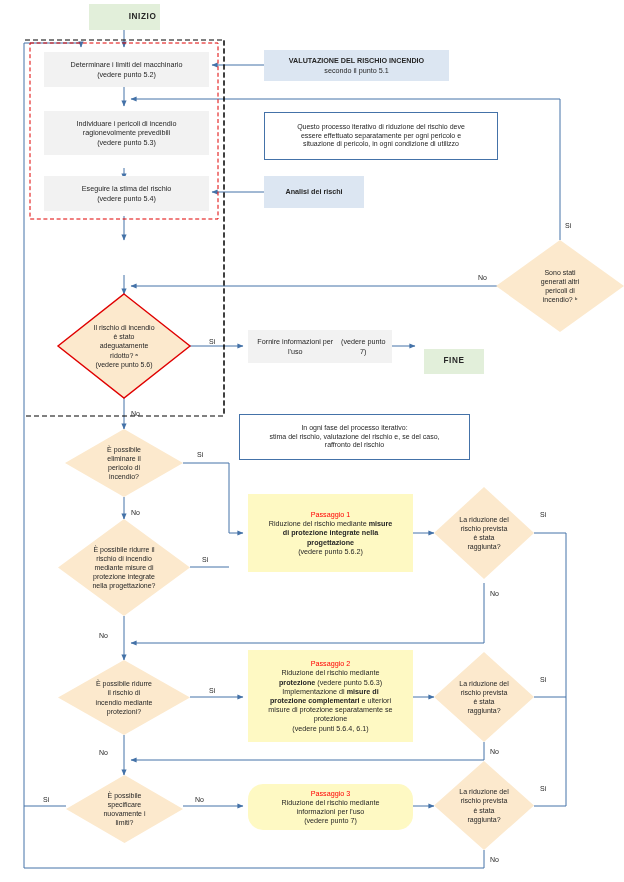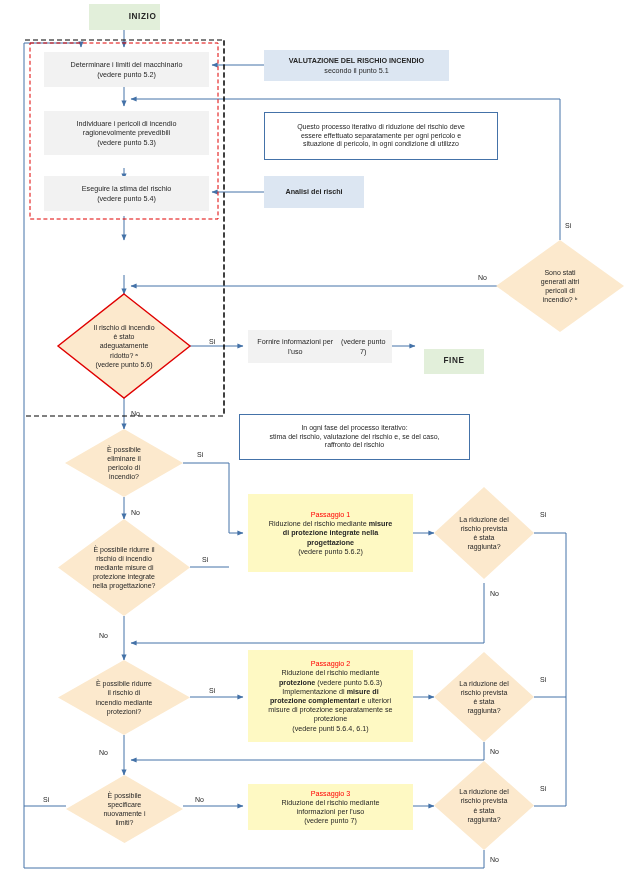--- a/index.html
+++ b/index.html
@@ -326,21 +326,21 @@
   <div class="diamond" style="left:66px; top:775px; width:117px; height:68px;">
     <div class="dshape plain"></div>
     <div class="dlabel">
       <span>È possibile</span><br>
       <span>specificare</span><br>
       <span>nuovamente  i</span><br>
       <span>limiti?</span>
     </div>
   </div>
 
-  <div class="node proc proc-blue2" style="left:248px; top:784px; width:165px; height:46px; flex-direction:column;">
+  <div class="node proc proc-blue2" style="left:248px; top:784px; width:165px; height:46px; flex-direction:column;border-radius:15px;">
     <span class="passaggio">Passaggio  3</span>
     <span>Riduzione  del  rischio mediante</span>
     <span>informazioni  per l'uso</span>
     <span>(vedere  punto  7)</span>
   </div>
 
   <div class="diamond" style="left:434px; top:761px; width:100px; height:89px;">
     <div class="dshape plain"></div>
     <div class="dlabel" style="width:84%;">
       <span>La riduzione  del</span><br>

